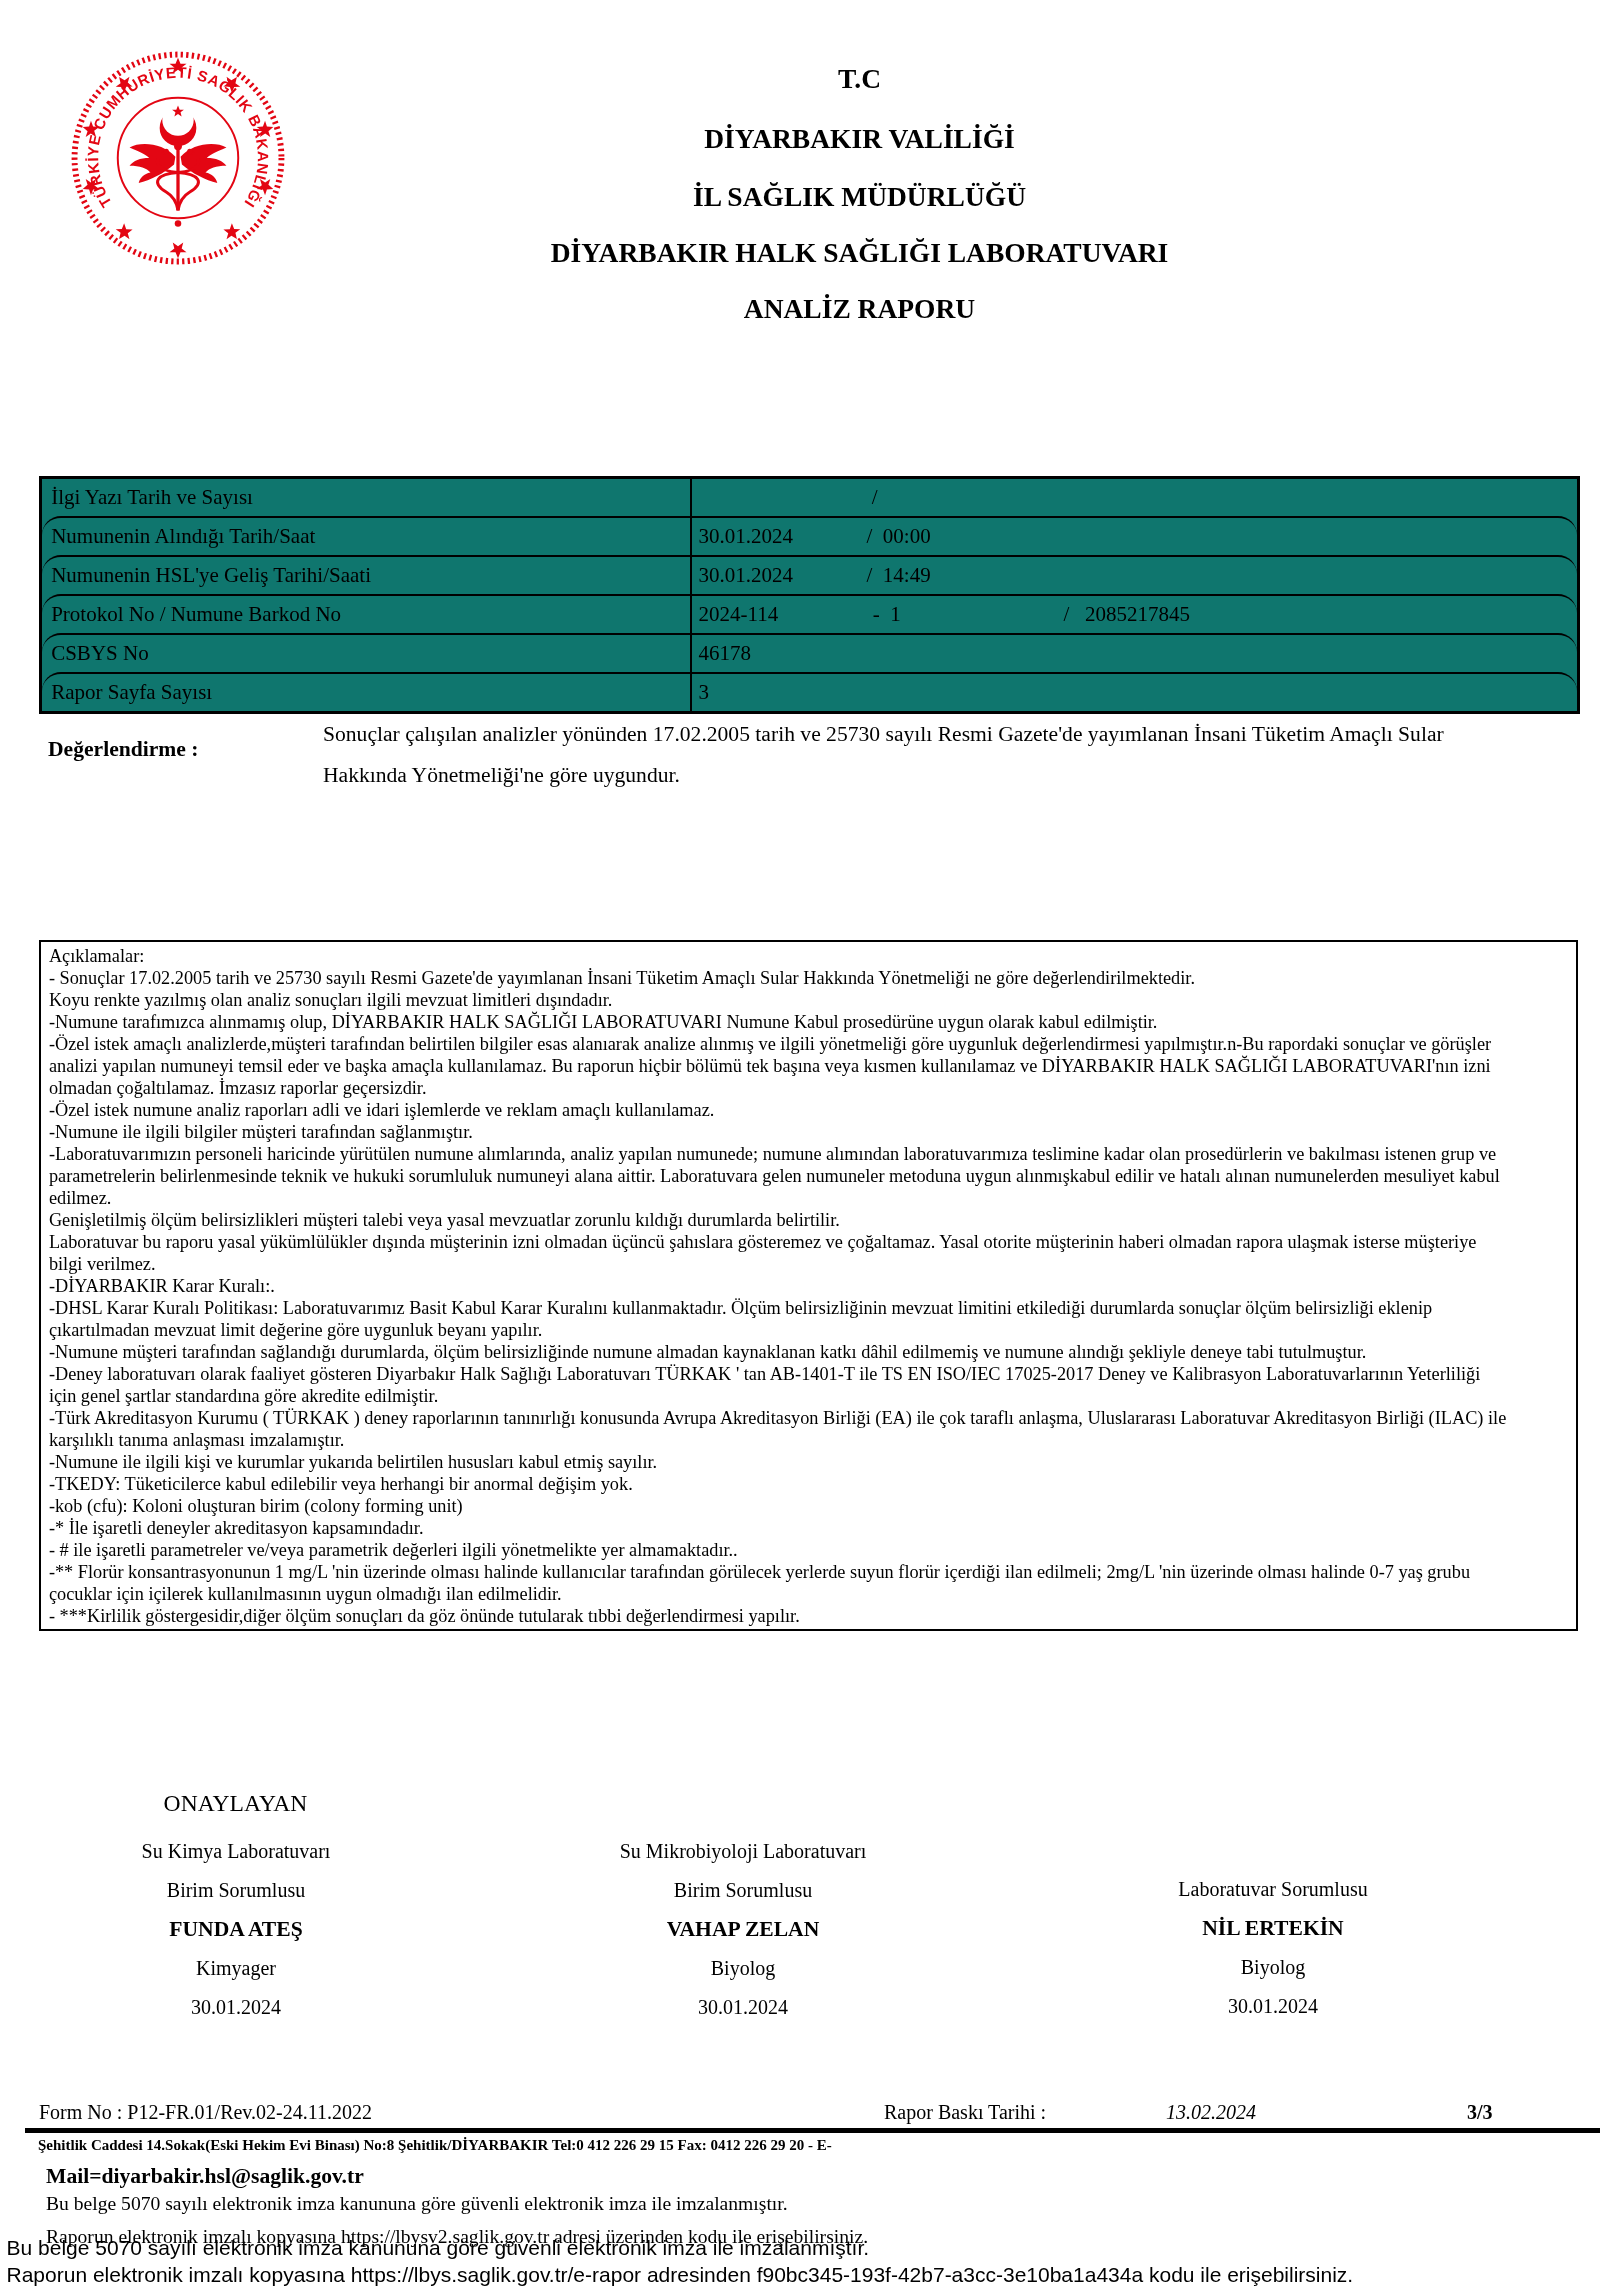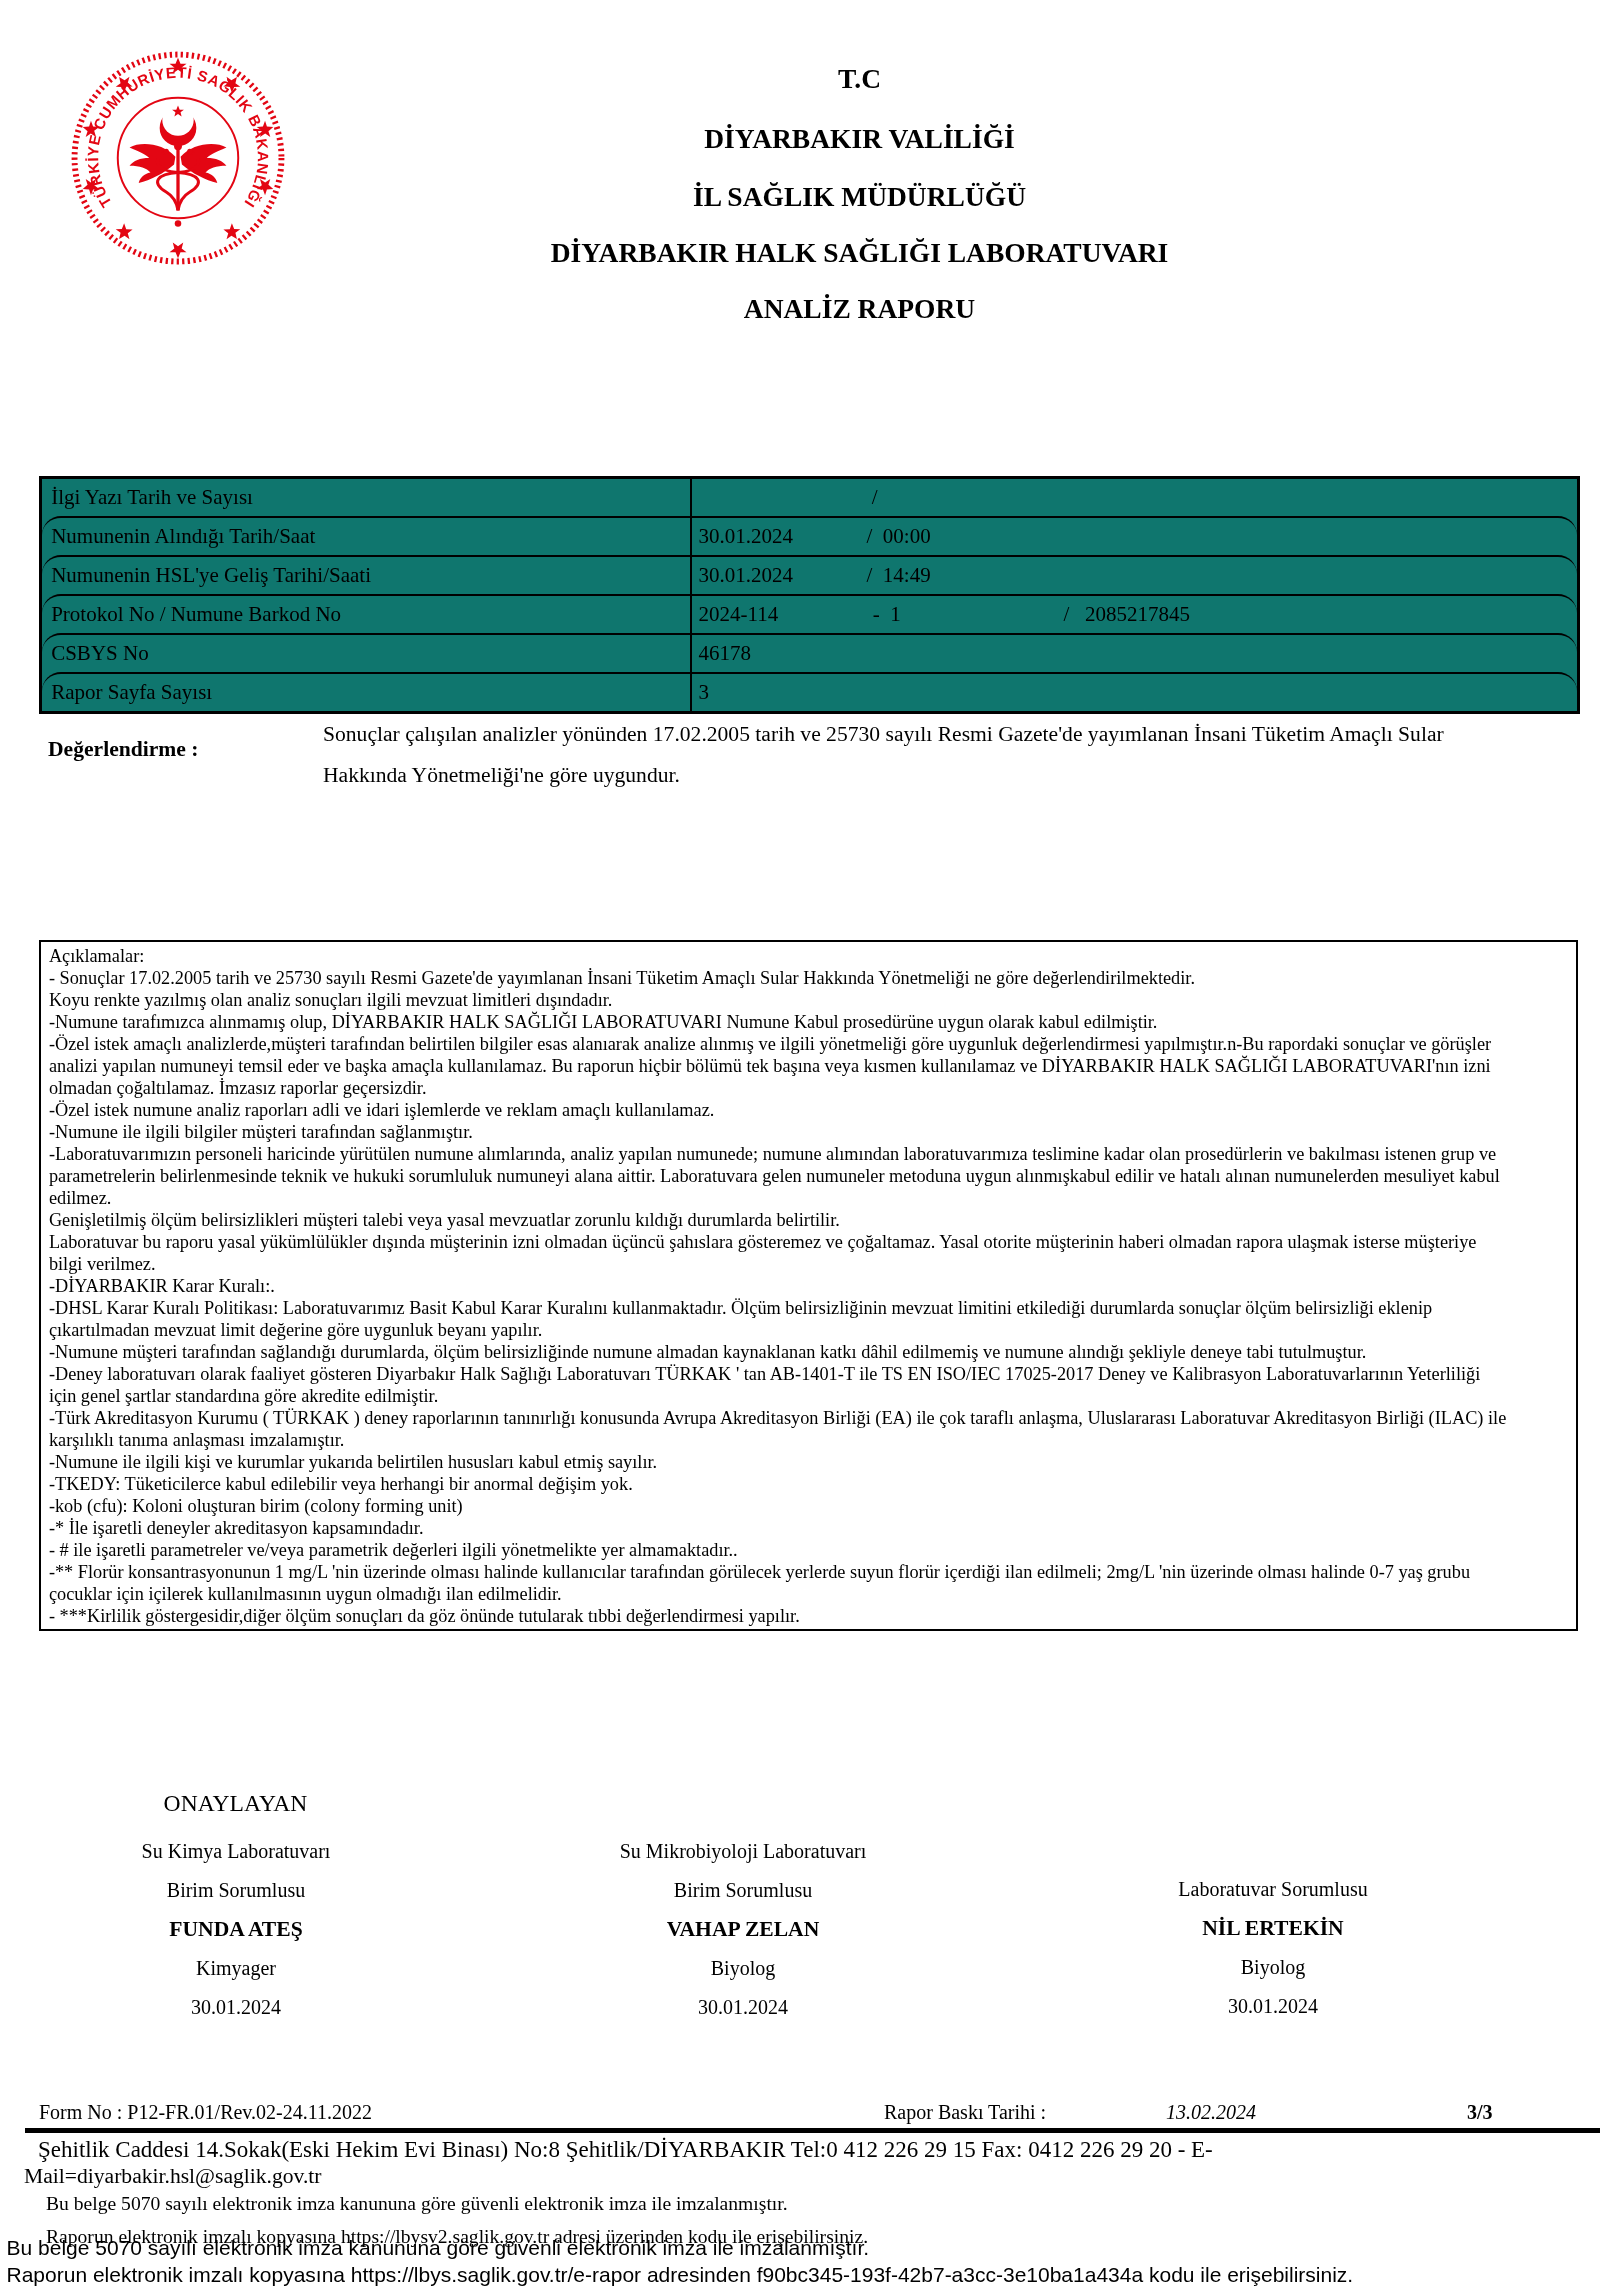--- a/index.html
+++ b/index.html
@@ -38,22 +38,22 @@
   .sig-name { font-weight:bold; font-size:21.6px; }
   .sig1 { left:33px;  top:1832px; }
   .sig2 { left:540px; top:1832px; }
   .sig3 { left:1070px; top:1870px; }
   
   .footer-formno     { position:absolute; left:39px;   top:2101px; font-size:20px; white-space:nowrap; }
   .footer-printlabel { position:absolute; left:884px; top:2101px; font-size:20px; white-space:nowrap; }
   .footer-printdate  { position:absolute; left:1166px; top:2101px; font-size:20px; white-space:nowrap;font-style:italic; }
   .footer-pageind    { position:absolute; left:1467px; top:2101px; font-size:20px; font-weight:bold; white-space:nowrap; }
   .footer-rule  { position:absolute; left:25px; top:2128px; width:1575px; height:4.6px; background:#000; }
-  .footer-addr1 { position:absolute; left:38px; top:2137px; font-size:23px; font-weight:normal; white-space:nowrap; }
-  .footer-addr2 { position:absolute; left:24px; top:2164px; font-size:21.6px; font-weight:normal; white-space:nowrap; }
+  .footer-addr1 { position:absolute; left:38px; top:2137px; font-size:15px; font-weight:bold; white-space:nowrap; }
+  .footer-addr2 { position:absolute; left:46px; top:2164px; font-size:21.6px; font-weight:bold; white-space:nowrap; }
   .footer-esign-serif { position:absolute; left:46px; top:2193px; font-size:19.6px; white-space:nowrap; }
   .footer-ecopy-serif { position:absolute; left:46px; top:2226px; font-size:19.6px; white-space:nowrap; }
   .footer-esign-sans  { position:absolute; left:6.5px; top:2236px; font-size:21px;
     font-family:"Liberation Sans", sans-serif; white-space:nowrap; }
   .footer-ecopy-sans  { position:absolute; left:6.5px; top:2263px; font-size:21px;
     font-family:"Liberation Sans", sans-serif; white-space:nowrap; }
 </style>
 </head>
 <body>
 

